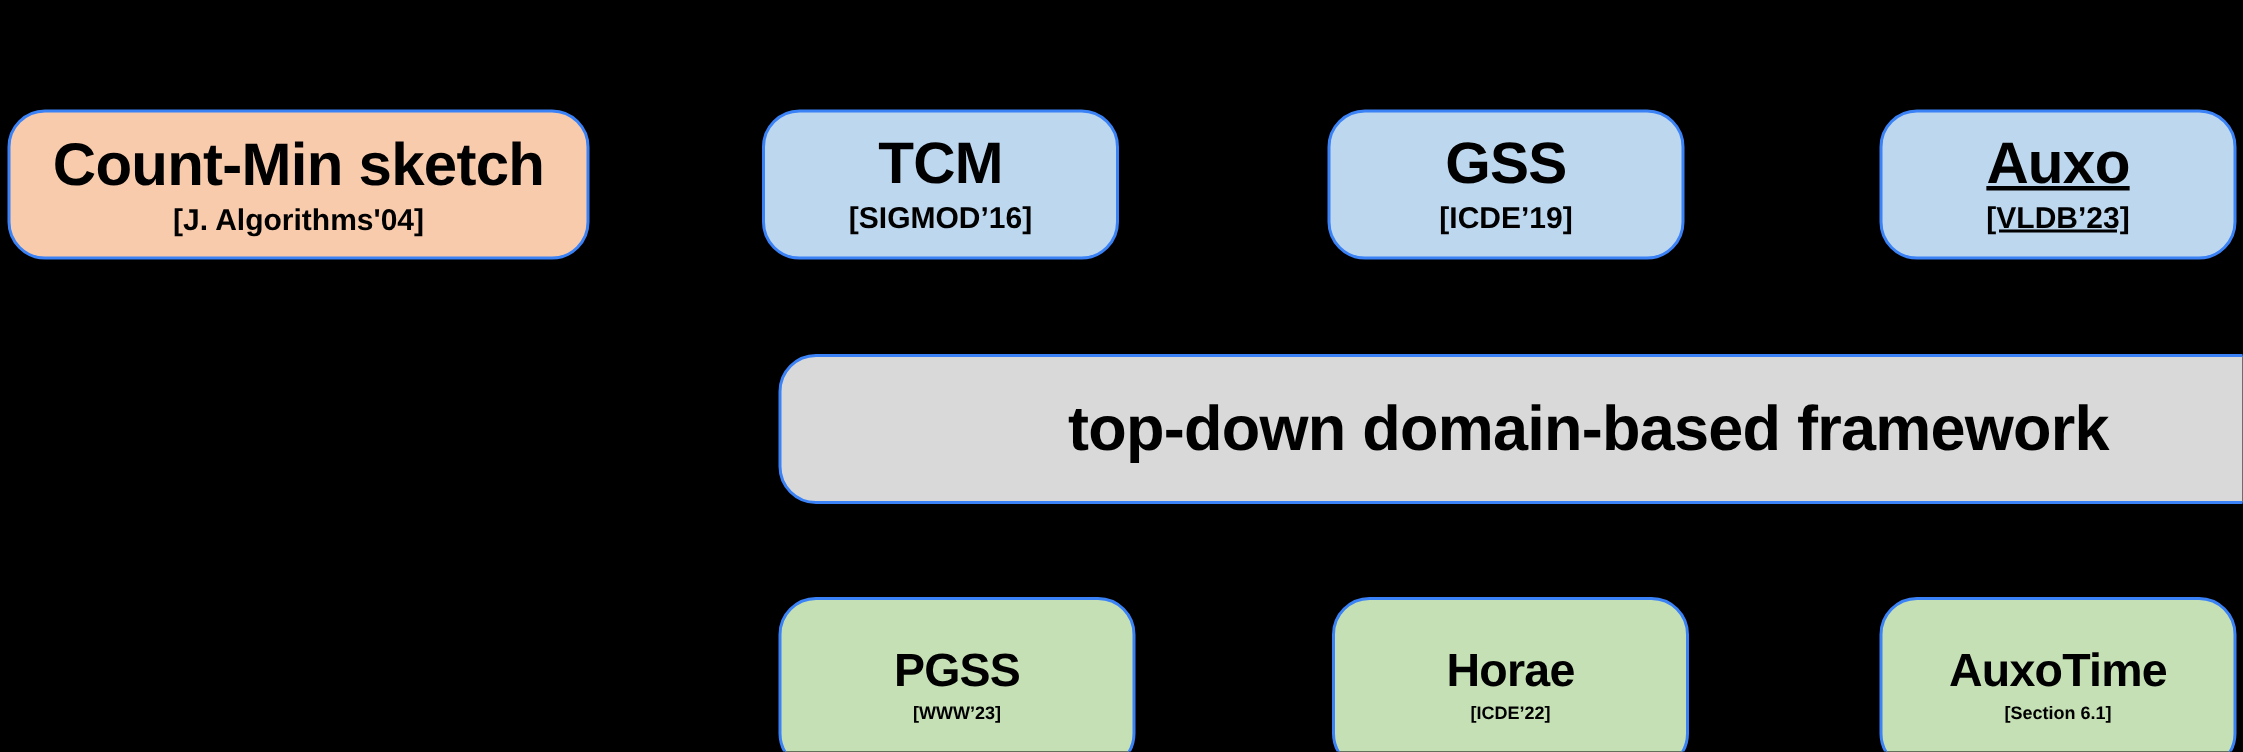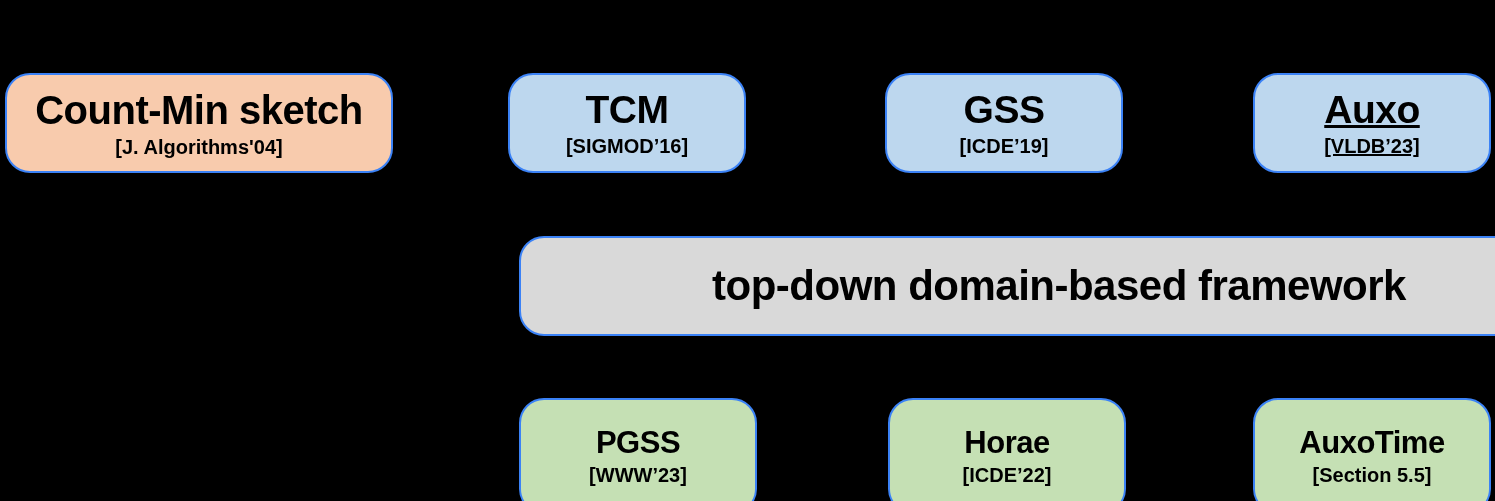--- a/index.html
+++ b/index.html
@@ -91,21 +91,21 @@
     top: 398px;
     height: 116px;
     background: #C5E0B4;
   }
   .row-bottom .title {
     font-size: 31px;
     margin-bottom: 7px;
     text-align: center;
   }
   .row-bottom .venue {
-    font-size: 20px;
+    font-size: 12px;
   }
   .n-pgss     { left: 519px;  width: 238px; }
   .n-horae    { left: 888px;  width: 238px; }
   .n-auxotime { left: 1253px; width: 238px; }
 
   
   .connector {
     position: absolute;
     background: #000000;
     width: 4px;
@@ -153,16 +153,16 @@
     <div class="venue">[WWW’23]</div>
   </div>
 
   <div class="node row-bottom n-horae">
     <div class="title">Horae</div>
     <div class="venue">[ICDE’22]</div>
   </div>
 
   <div class="node row-bottom n-auxotime">
     <div class="title">AuxoTime</div>
-    <div class="venue">[Section 5.5]</div>
+    <div class="venue">[Section 6.1]</div>
   </div>
 
 </div>
 
 </body></html>

